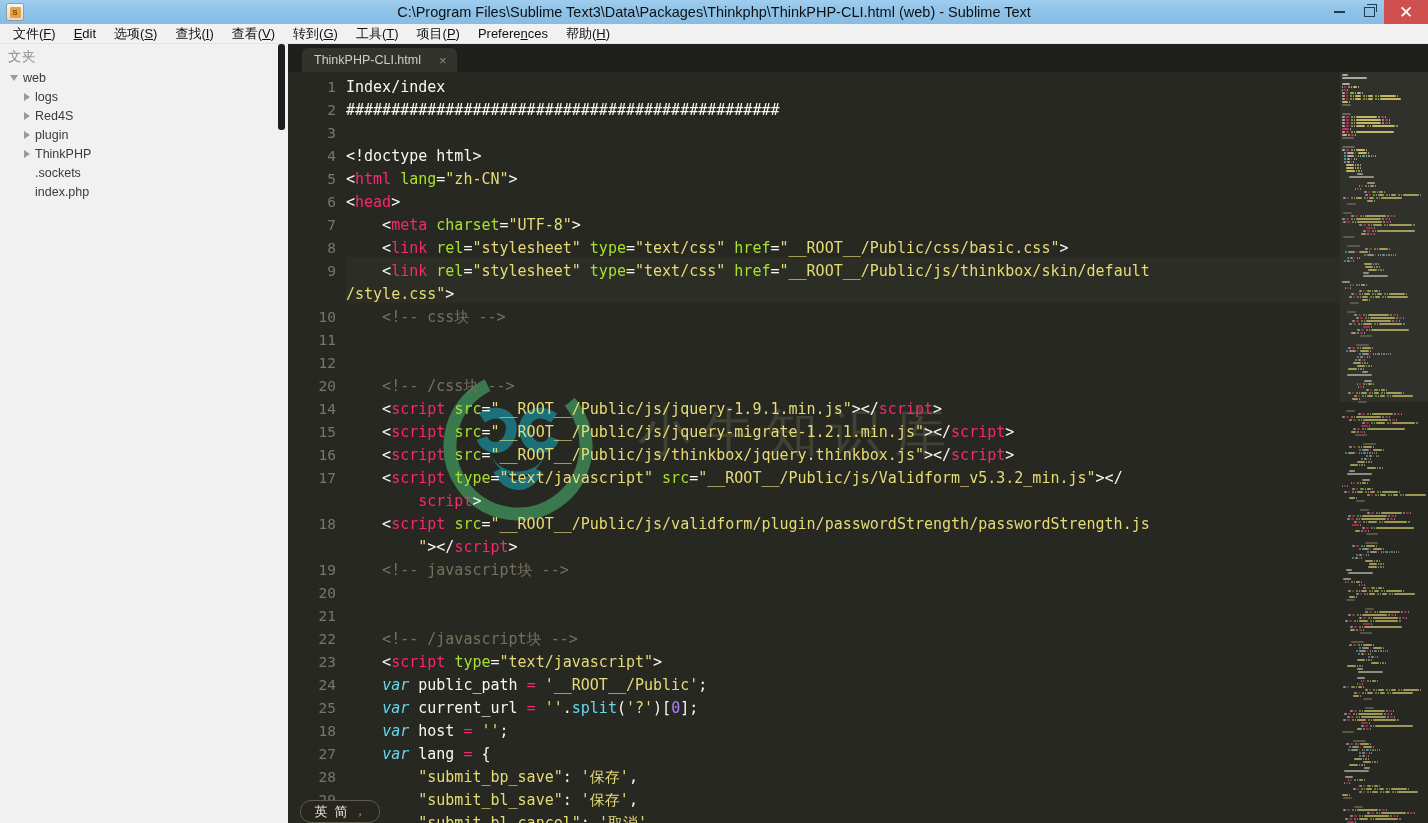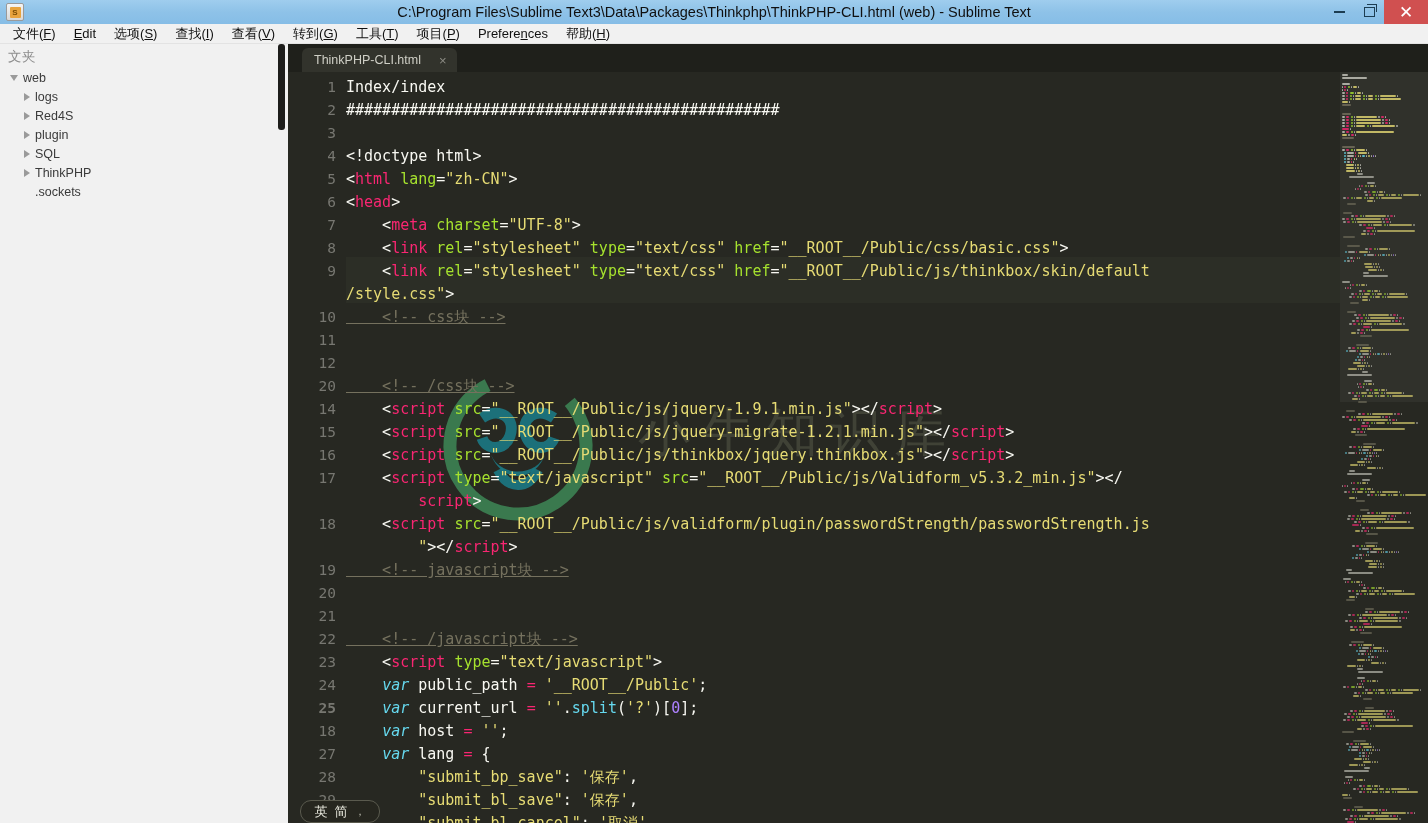--- a/index.html
+++ b/index.html
@@ -114,21 +114,21 @@
   #code-hl{position:absolute;left:58px;width:1282px;background:#32332a;}
   #code-lines{
     position:absolute;left:58px;top:0;
     font-family:"DejaVu Sans Mono","Liberation Mono",monospace;
     font-size:15px;line-height:23px;white-space:pre;color:#f8f8f2;
   }
   .cl{height:23px;}
   .tag{color:#f92672;}
   .attr{color:#a6e22e;}
   .str{color:#e6db74;}
-  .com{color:#75715e;text-decoration:underline;}
+  .com{color:#75715e;}
   .plain{color:#f8f8f2;}
   .kw{color:#66d9ef;font-style:italic;}
   .fn{color:#66d9ef;}
   .op{color:#f92672;}
   .num{color:#ae81ff;}
 
   
   #minimap{
     position:absolute;right:0;top:0;width:88px;height:751px;
     background:#272822;overflow:hidden;
@@ -194,29 +194,29 @@
       <div class="tree-row" style="padding-left: 24px;">
         <span class="arrow closed"></span>
         <span>Red4S</span>
       </div>
       <div class="tree-row" style="padding-left: 24px;">
         <span class="arrow closed"></span>
         <span>plugin</span>
       </div>
       <div class="tree-row" style="padding-left: 24px;">
         <span class="arrow closed"></span>
-        <span>SQL</span>
-      </div>
-      <div class="tree-row" style="padding-left: 24px;">
-        <span class="arrow closed"></span>
         <span>ThinkPHP</span>
       </div>
       <div class="tree-row" style="padding-left: 24px;">
         <span class="arrow none"></span>
         <span>.sockets</span>
+      </div>
+      <div class="tree-row" style="padding-left: 24px;">
+        <span class="arrow none"></span>
+        <span>index.php</span>
       </div>
     </div>
   <div id="side-scroll"></div>
 </div>
 
 <div id="editor">
 
   <div id="tabstrip">
     <div id="tab">
       <span id="tab-label">ThinkPHP-CLI.html</span>
@@ -257,21 +257,21 @@
         <div class="gnum" style="top: 349px;">15</div>
         <div class="gnum" style="top: 372px;">16</div>
         <div class="gnum" style="top: 395px;">17</div>
         <div class="gnum" style="top: 441px;">18</div>
         <div class="gnum" style="top: 487px;">19</div>
         <div class="gnum" style="top: 510px;">20</div>
         <div class="gnum" style="top: 533px;">21</div>
         <div class="gnum" style="top: 556px;">22</div>
         <div class="gnum" style="top: 579px;">23</div>
         <div class="gnum" style="top: 602px;">24</div>
-        <div class="gnum" style="top: 625px; font-weight: bold;">25</div>
+        <div class="gnum" style="top: 625px;">25</div>
         <div class="gnum" style="top: 648px;">18</div>
         <div class="gnum" style="top: 671px;">27</div>
         <div class="gnum" style="top: 694px;">28</div>
         <div class="gnum" style="top: 717px;">29</div>
         <div class="gnum" style="top: 740px;">30</div>
       </div>
     <div id="code-lines"><div class="cl" style="position: absolute; top: 4px; left: 0px;"><span class="plain">Index/index</span></div><div class="cl" style="position: absolute; top: 27px; left: 0px;"><span class="plain">################################################</span></div><div class="cl" style="position: absolute; top: 50px; left: 0px;">&nbsp;</div><div class="cl" style="position: absolute; top: 73px; left: 0px;"><span class="plain">&lt;!doctype html&gt;</span></div><div class="cl" style="position: absolute; top: 96px; left: 0px;"><span class="plain">&lt;</span><span class="tag">html</span><span class="plain"> </span><span class="attr">lang</span><span class="plain">=</span><span class="str">"zh-CN"</span><span class="plain">&gt;</span></div><div class="cl" style="position: absolute; top: 119px; left: 0px;"><span class="plain">&lt;</span><span class="tag">head</span><span class="plain">&gt;</span></div><div class="cl" style="position: absolute; top: 142px; left: 0px;"><span class="plain">    &lt;</span><span class="tag">meta</span><span class="plain"> </span><span class="attr">charset</span><span class="plain">=</span><span class="str">"UTF-8"</span><span class="plain">&gt;</span></div><div class="cl" style="position: absolute; top: 165px; left: 0px;"><span class="plain">    &lt;</span><span class="tag">link</span><span class="plain"> </span><span class="attr">rel</span><span class="plain">=</span><span class="str">"stylesheet"</span><span class="plain"> </span><span class="attr">type</span><span class="plain">=</span><span class="str">"text/css"</span><span class="plain"> </span><span class="attr">href</span><span class="plain">=</span><span class="str">"__ROOT__/Public/css/basic.css"</span><span class="plain">&gt;</span></div><div class="cl" style="position: absolute; top: 188px; left: 0px;"><span class="plain">    &lt;</span><span class="tag">link</span><span class="plain"> </span><span class="attr">rel</span><span class="plain">=</span><span class="str">"stylesheet"</span><span class="plain"> </span><span class="attr">type</span><span class="plain">=</span><span class="str">"text/css"</span><span class="plain"> </span><span class="attr">href</span><span class="plain">=</span><span class="str">"__ROOT__/Public/js/thinkbox/skin/default</span></div><div class="cl" style="position: absolute; top: 211px; left: 0px;"><span class="str">/style.css"</span><span class="plain">&gt;</span></div><div class="cl" style="position: absolute; top: 234px; left: 0px;"><span class="com">    &lt;!-- css块 --&gt;</span></div><div class="cl" style="position: absolute; top: 257px; left: 0px;">&nbsp;</div><div class="cl" style="position: absolute; top: 280px; left: 0px;">&nbsp;</div><div class="cl" style="position: absolute; top: 303px; left: 0px;"><span class="com">    &lt;!-- /css块 --&gt;</span></div><div class="cl" style="position: absolute; top: 326px; left: 0px;"><span class="plain">    &lt;</span><span class="tag">script</span><span class="plain"> </span><span class="attr">src</span><span class="plain">=</span><span class="str">"__ROOT__/Public/js/jquery-1.9.1.min.js"</span><span class="plain">&gt;&lt;/</span><span class="tag">script</span><span class="plain">&gt;</span></div><div class="cl" style="position: absolute; top: 349px; left: 0px;"><span class="plain">    &lt;</span><span class="tag">script</span><span class="plain"> </span><span class="attr">src</span><span class="plain">=</span><span class="str">"__ROOT__/Public/js/jquery-migrate-1.2.1.min.js"</span><span class="plain">&gt;&lt;/</span><span class="tag">script</span><span class="plain">&gt;</span></div><div class="cl" style="position: absolute; top: 372px; left: 0px;"><span class="plain">    &lt;</span><span class="tag">script</span><span class="plain"> </span><span class="attr">src</span><span class="plain">=</span><span class="str">"__ROOT__/Public/js/thinkbox/jquery.thinkbox.js"</span><span class="plain">&gt;&lt;/</span><span class="tag">script</span><span class="plain">&gt;</span></div><div class="cl" style="position: absolute; top: 395px; left: 0px;"><span class="plain">    &lt;</span><span class="tag">script</span><span class="plain"> </span><span class="attr">type</span><span class="plain">=</span><span class="str">"text/javascript"</span><span class="plain"> </span><span class="attr">src</span><span class="plain">=</span><span class="str">"__ROOT__/Public/js/Validform_v5.3.2_min.js"</span><span class="plain">&gt;&lt;/</span></div><div class="cl" style="position: absolute; top: 418px; left: 0px;"><span class="tag">        script</span><span class="plain">&gt;</span></div><div class="cl" style="position: absolute; top: 441px; left: 0px;"><span class="plain">    &lt;</span><span class="tag">script</span><span class="plain"> </span><span class="attr">src</span><span class="plain">=</span><span class="str">"__ROOT__/Public/js/validform/plugin/passwordStrength/passwordStrength.js</span></div><div class="cl" style="position: absolute; top: 464px; left: 0px;"><span class="str">        "</span><span class="plain">&gt;&lt;/</span><span class="tag">script</span><span class="plain">&gt;</span></div><div class="cl" style="position: absolute; top: 487px; left: 0px;"><span class="com">    &lt;!-- javascript块 --&gt;</span></div><div class="cl" style="position: absolute; top: 510px; left: 0px;">&nbsp;</div><div class="cl" style="position: absolute; top: 533px; left: 0px;">&nbsp;</div><div class="cl" style="position: absolute; top: 556px; left: 0px;"><span class="com">    &lt;!-- /javascript块 --&gt;</span></div><div class="cl" style="position: absolute; top: 579px; left: 0px;"><span class="plain">    &lt;</span><span class="tag">script</span><span class="plain"> </span><span class="attr">type</span><span class="plain">=</span><span class="str">"text/javascript"</span><span class="plain">&gt;</span></div><div class="cl" style="position: absolute; top: 602px; left: 0px;"><span class="plain">    </span><span class="kw">var</span><span class="plain"> public_path </span><span class="op">=</span><span class="plain"> </span><span class="str">'__ROOT__/Public'</span><span class="plain">;</span></div><div class="cl" style="position: absolute; top: 625px; left: 0px;"><span class="plain">    </span><span class="kw">var</span><span class="plain"> current_url </span><span class="op">=</span><span class="plain"> </span><span class="str">''</span><span class="plain">.</span><span class="fn">split</span><span class="plain">(</span><span class="str">'?'</span><span class="plain">)[</span><span class="num">0</span><span class="plain">];</span></div><div class="cl" style="position: absolute; top: 648px; left: 0px;"><span class="plain">    </span><span class="kw">var</span><span class="plain"> host </span><span class="op">=</span><span class="plain"> </span><span class="str">''</span><span class="plain">;</span></div><div class="cl" style="position: absolute; top: 671px; left: 0px;"><span class="plain">    </span><span class="kw">var</span><span class="plain"> lang </span><span class="op">=</span><span class="plain"> {</span></div><div class="cl" style="position: absolute; top: 694px; left: 0px;"><span class="plain">        </span><span class="str">"submit_bp_save"</span><span class="plain">: </span><span class="str">'保存'</span><span class="plain">,</span></div><div class="cl" style="position: absolute; top: 717px; left: 0px;"><span class="plain">        </span><span class="str">"submit_bl_save"</span><span class="plain">: </span><span class="str">'保存'</span><span class="plain">,</span></div><div class="cl" style="position: absolute; top: 740px; left: 0px;"><span class="plain">        </span><span class="str">"submit_bl_cancel"</span><span class="plain">: </span><span class="str">'取消'</span><span class="plain">,</span></div></div>
 
     <div id="minimap">
       <div id="mm-viewport"></div>

